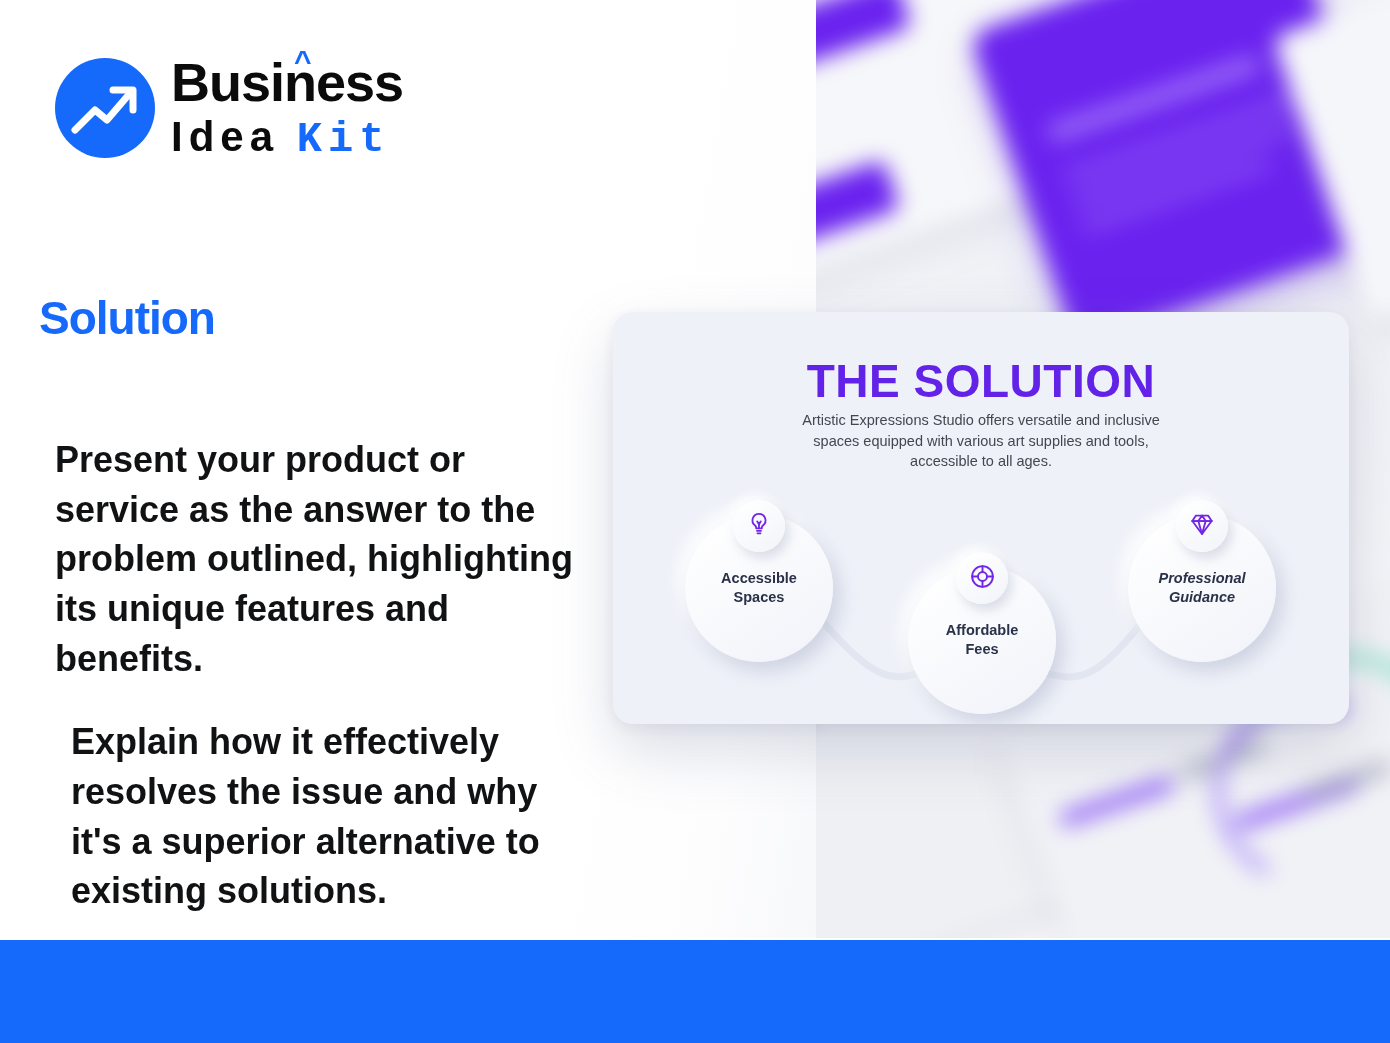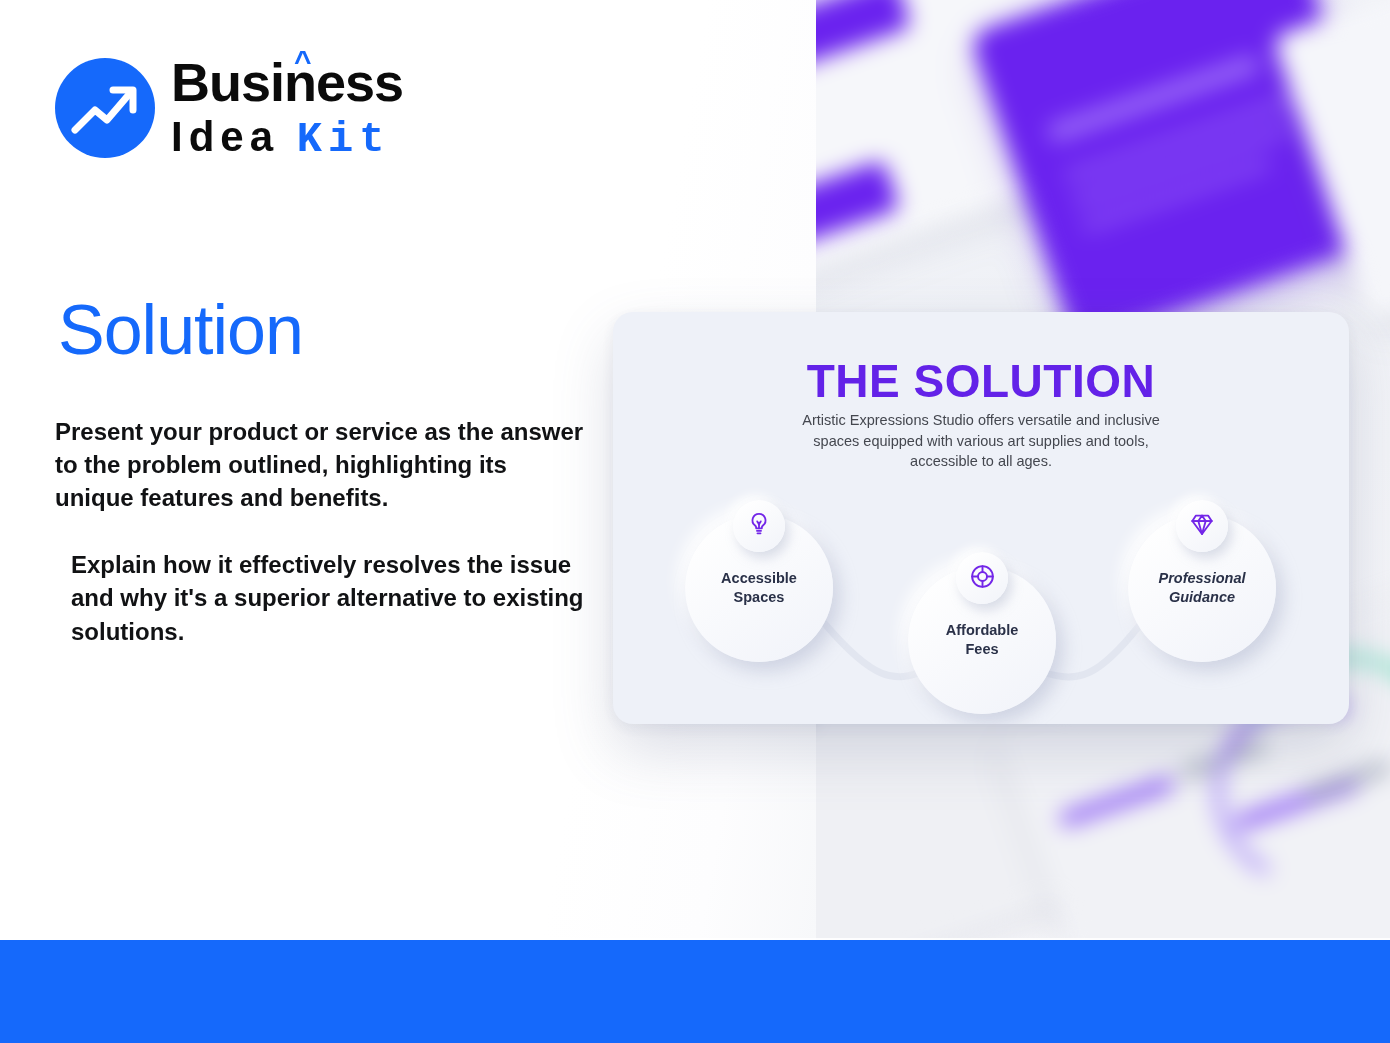--- a/index.html
+++ b/index.html
@@ -54,22 +54,22 @@
   .logo{position:absolute;left:55px;top:55px;display:flex;align-items:center;gap:16px;}
   .logo-mark{width:100px;height:100px;border-radius:50%;background:#1569fb;position:relative;flex:0 0 auto;}
   .logo-mark svg{position:absolute;left:0;top:0;}
   .logo-text{display:flex;flex-direction:column;line-height:1;}
   .logo-line1{font-size:54px;font-weight:700;letter-spacing:-1px;color:#0b0b0b;position:relative;}
   .logo-line1 .circ{position:absolute;left:123px;top:-9px;font-size:30px;font-weight:700;color:#1569fb;}
   .logo-line2{font-size:42px;font-weight:700;letter-spacing:6px;color:#0b0b0b;margin-top:7px;}
   .logo-line2 .kit{color:#1569fb;font-family:Liberation Mono, monospace;}
 
   
-  .heading{position:absolute;left:58px;top:295px;font-size:70px;font-weight:400;color:#1569fb;letter-spacing:-1px;line-height:1;}
-  .body-copy{position:absolute;left:55px;top:415px;width:530px;color:#111214;font-size:24px;line-height:1.38;font-weight:600;}
+  .heading{position:absolute;left:39px;top:295px;font-size:46px;font-weight:700;color:#1569fb;letter-spacing:-1px;line-height:1;}
+  .body-copy{position:absolute;left:55px;top:435px;width:530px;color:#111214;font-size:36px;line-height:1.38;font-weight:600;}
   .body-copy p{margin:0 0 34px 0;}
   .body-copy p:last-child{margin-bottom:0;margin-left:16px;}
 
   
   .sol-card{
     position:absolute;left:613px;top:312px;width:736px;height:412px;
     background:#eef1f8;border-radius:20px;
     box-shadow:0 26px 60px rgba(95,105,140,.22), 0 4px 14px rgba(95,105,140,.10);
     overflow:hidden;
   }

